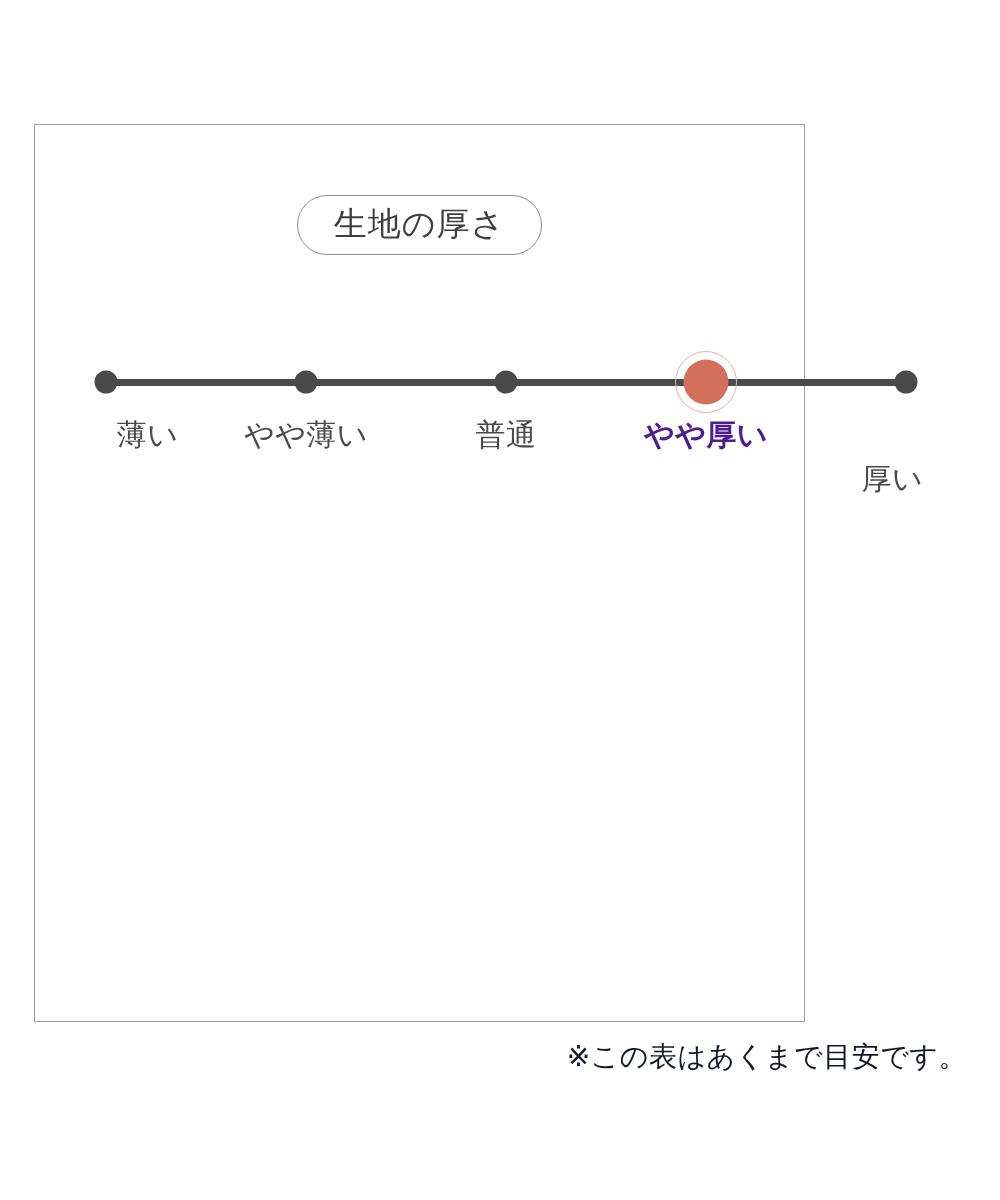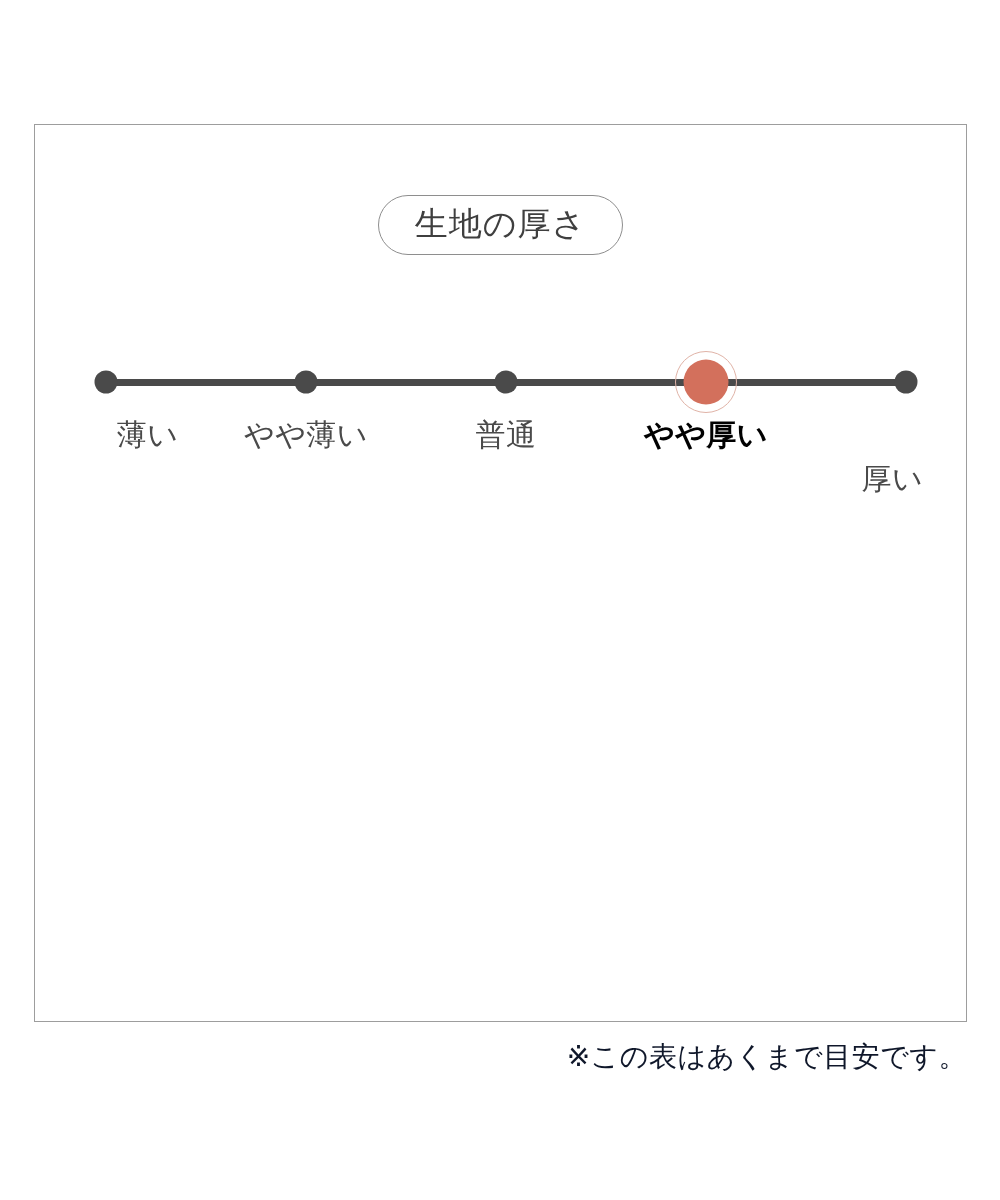--- a/index.html
+++ b/index.html
@@ -15,21 +15,21 @@
     color: #4a4a4a;
     position: relative;
     overflow: hidden;
   }
 
   
   .chart-frame {
     position: absolute;
     left: 34px;
     top: 124px;
-    width: 933px;
+    width: 771px;
     height: 898px;
     border: 1px solid #9d9d9d;
     box-sizing: border-box;
     background: #ffffff;
   }
 
   
   .section {
     position: absolute;
     left: 0;
@@ -112,21 +112,21 @@
     top: 38px;
     transform: translateX(-50%);
     font-size: 30px;
     line-height: 1;
     white-space: nowrap;
     color: #4a4a4a;
     letter-spacing: 0.5px;
   }
   .point.selected .point-label {
     font-weight: bold;
-    color: #000000;
+    color: #4c1d95;
   }
 
   
   .footnote {
     position: absolute;
     right: 33px;
     top: 1038px;
     font-size: 28px;
     color: #0f172a;
     letter-spacing: 0.5px;

